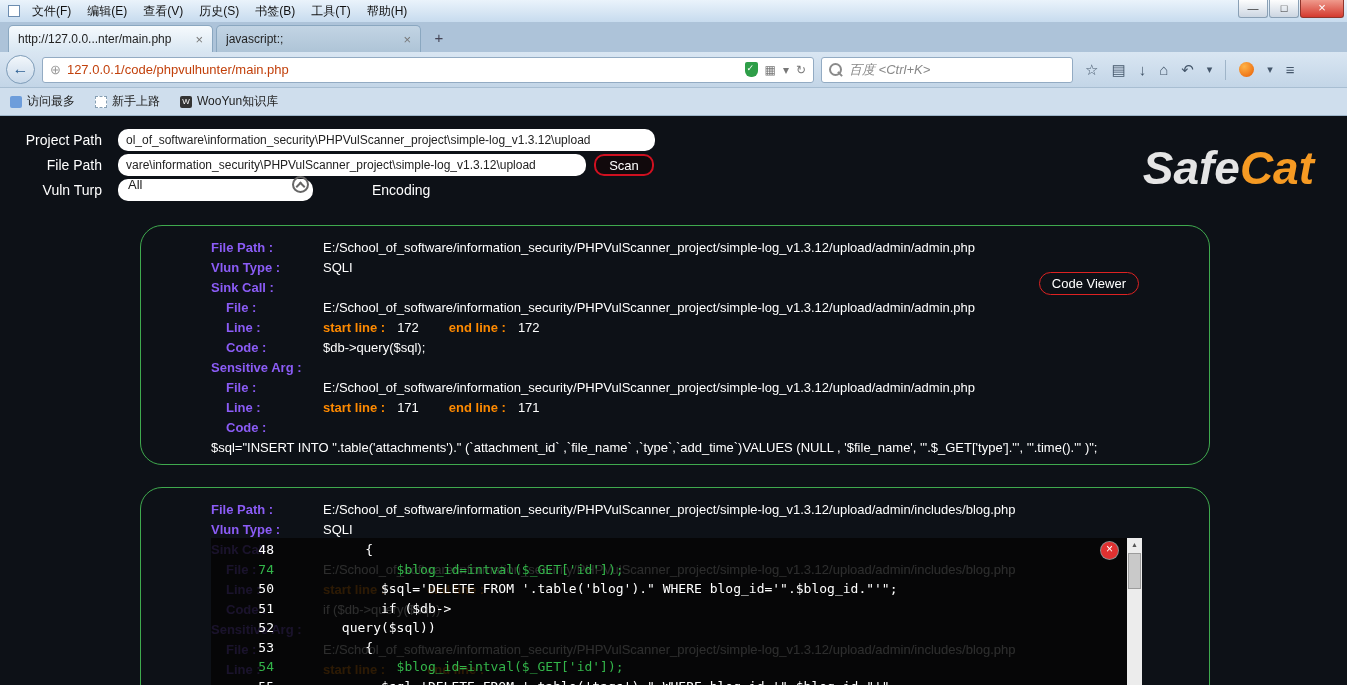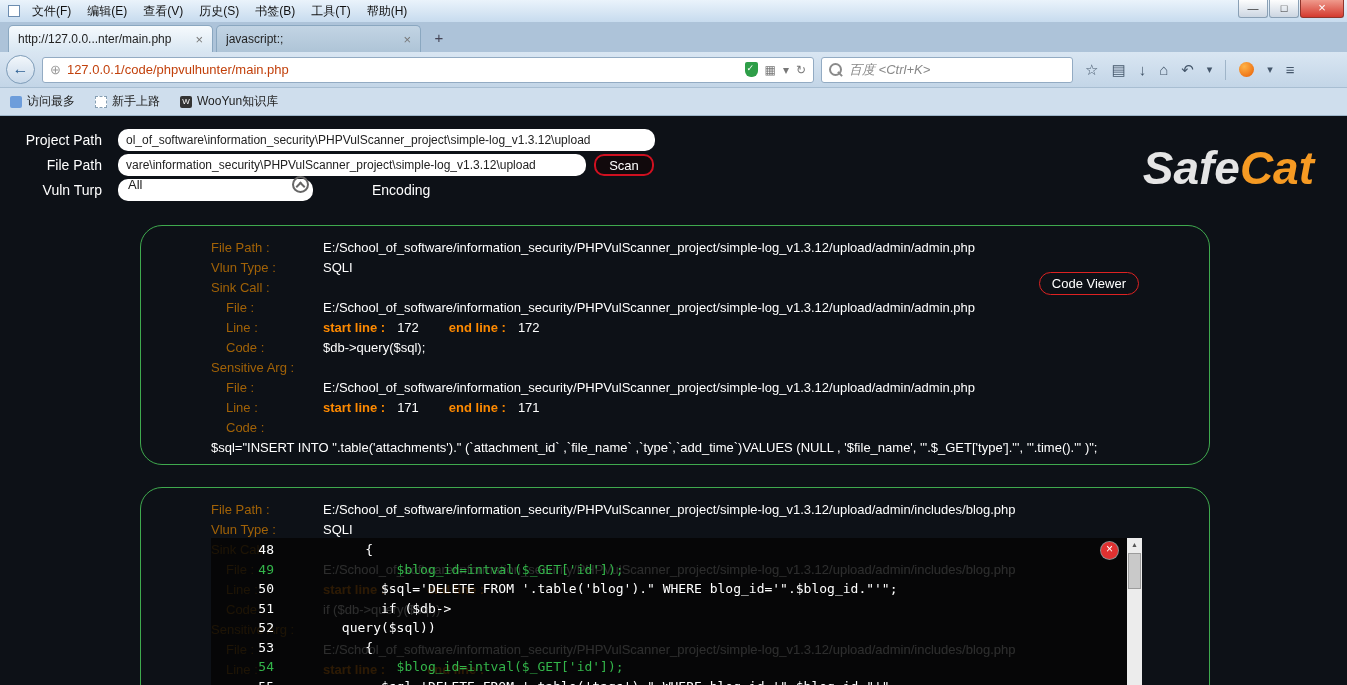--- a/index.html
+++ b/index.html
@@ -70,21 +70,21 @@
 
   .logo { position:absolute; top:25px; right:10px; font-size:46px; font-weight:bold; font-style:italic; letter-spacing:0; }
   .logo .safe { color:#e5e5e5;margin-top:48px; }
   .logo .cat { color:#f59a23; }
 
   .panel { position:absolute; left:140px; width:1070px; height:240px; border:1px solid #3fa94e; border-radius:22px; padding-top:12px; background:transparent; }
   .panel-1 { top:109px; }
   .panel-2 { top:371px; }
 
   .row { display:flex; height:20px; line-height:20px; padding-left:70px; font-size:13px; white-space:nowrap; }
-  .lbl { flex:none; width:112px; color:#a16207; font-weight:normal; }
+  .lbl { flex:none; width:112px; color:#8b5cf6; font-weight:bold; }
   .lbl.sub { padding-left:15px; }
   .val { color:#fff; }
   .orange { color:#ff8a00; font-weight:bold; }
   .num { color:#fff; margin-left:12px; }
   .gap { margin-left:30px; }
   .fullcode { padding-left:70px; font-size:13px; color:#fff; white-space:nowrap; height:20px; line-height:20px; }
 
   .cv-btn { position:absolute; top:46px; right:70px; background:transparent; border:1px solid #d22; border-radius:13px; color:#fff; font-size:13px; padding:3px 12px; cursor:pointer; font-family:inherit; }
 
   
@@ -280,21 +280,21 @@
         </div>
 
       <div class="overlay">
         <div class="cv-close">×</div>
         <div class="cv-lines">
           <div class="cv-line">
               <span class="cv-num">48</span>
               <span class="cv-code">    {</span>
             </div>
           <div class="cv-line hl">
-              <span class="cv-num">49</span>
+              <span class="cv-num">74</span>
               <span class="cv-code">        $blog_id=intval($_GET['id']);</span>
             </div>
           <div class="cv-line">
               <span class="cv-num">50</span>
               <span class="cv-code">      $sql='DELETE FROM '.table('blog')." WHERE blog_id='".$blog_id."'";</span>
             </div>
           <div class="cv-line">
               <span class="cv-num">51</span>
               <span class="cv-code">      if ($db-&gt;</span>
             </div>

